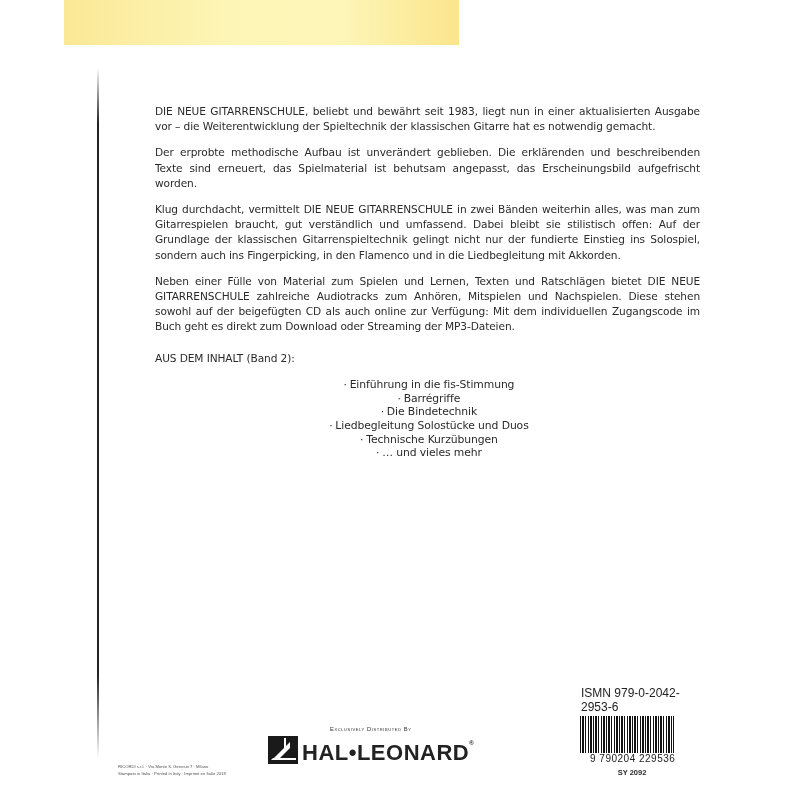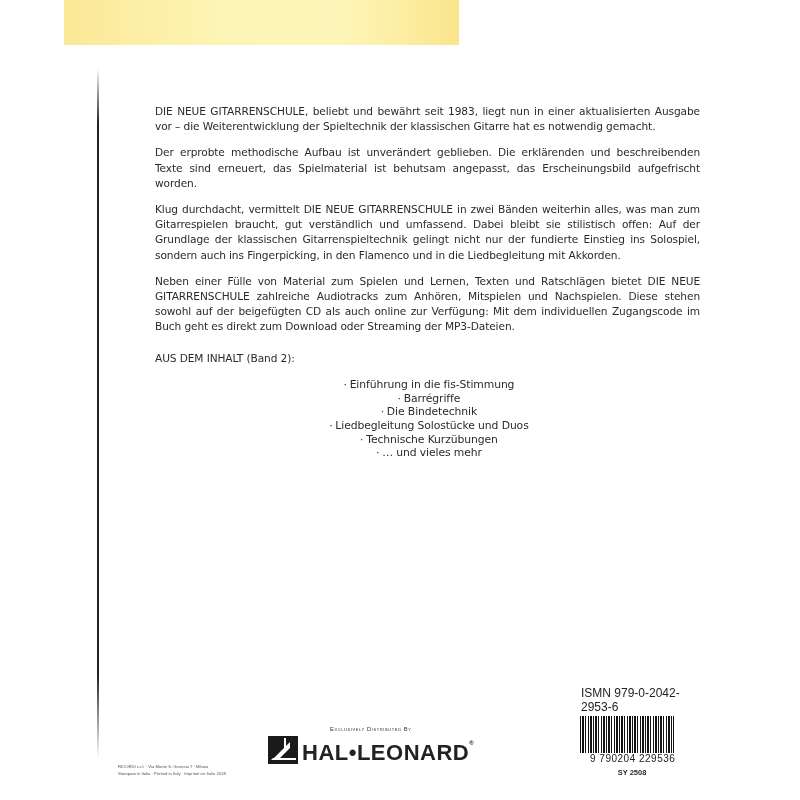--- a/index.html
+++ b/index.html
@@ -95,14 +95,14 @@
       <rect x="16" y="2" width="2" height="12" fill="#fff"></rect>
     </svg>
   </div>
   <div class="wordmark"><span>HAL•LEONARD</span><sup>®</sup></div>
 </div>
 
 <div class="barcode-block">
   <div class="isbn">ISMN  979-0-2042-2953-6</div>
   <div class="bars"></div>
   <div class="barnum">9 790204 229536</div>
-  <div class="sku">SY 2508</div>
+  <div class="sku">SY 2092</div>
 </div>
 
 </body></html>

